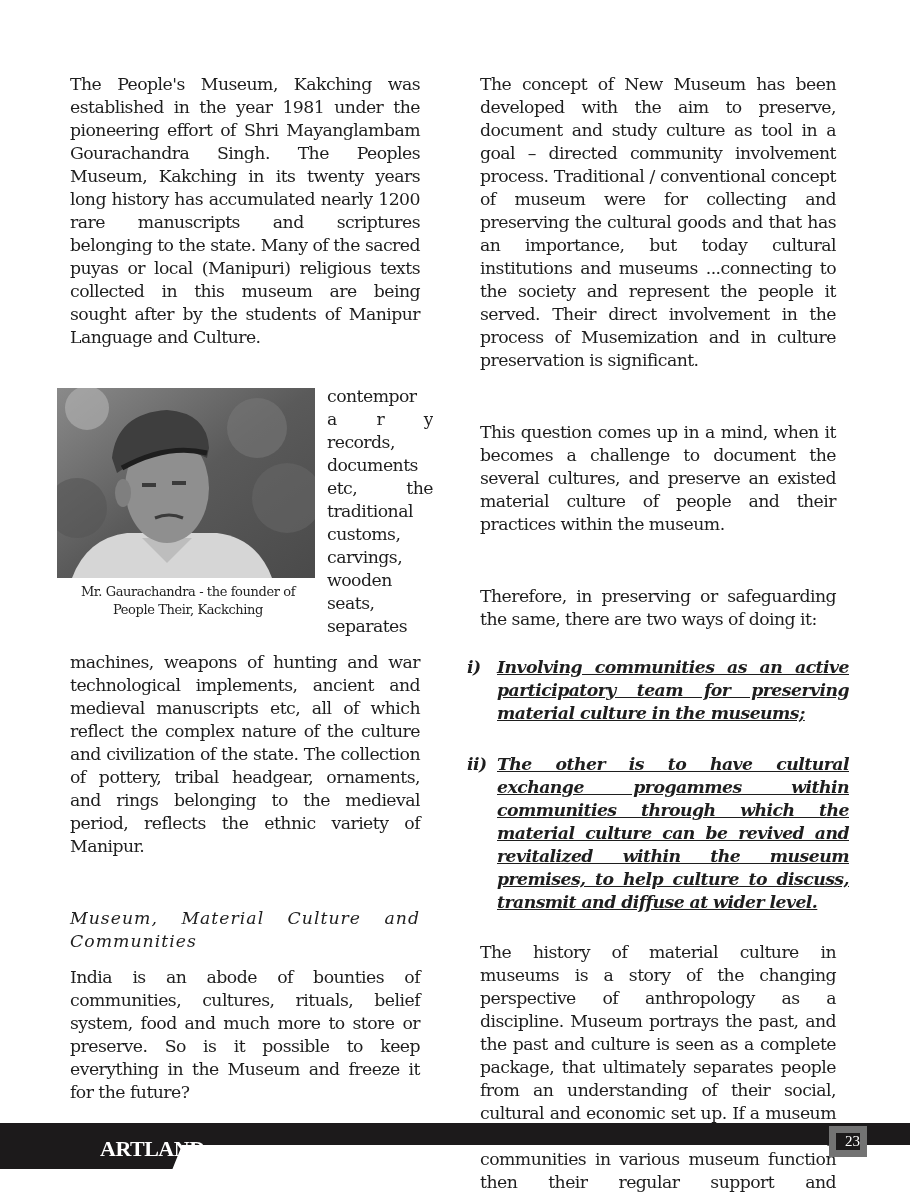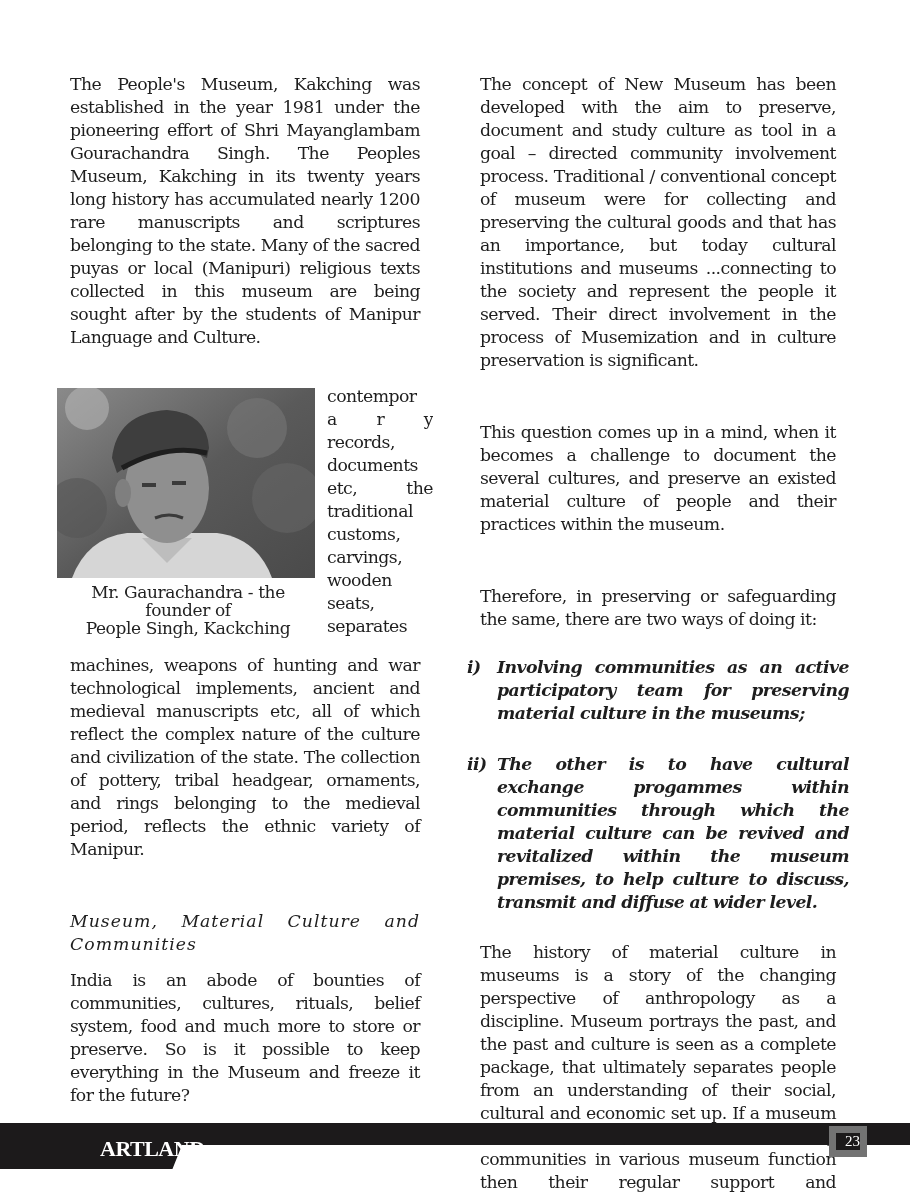--- a/index.html
+++ b/index.html
@@ -13,28 +13,28 @@
   #col-left { left: 57px; width: 376px; }
   #col-right { left: 467px; width: 382px; }
   .gap { height: 23px; }
   .subhead { font-style: italic; text-align: justify; letter-spacing: 1px; }
   .figure { float: left; width: 262px; margin: 3px 8px 4px 0; }
   .photo {
     width: 258px; height: 190px; display: block;
     background: #6a6a6a;
   }
   .caption {
-    font-size: 17px; line-height: 18px; text-align: center; letter-spacing: -0.4px;
+    font-size: 13px; line-height: 18px; text-align: center; letter-spacing: -0.4px;
     margin-top: 5px; color: #222;
   }
   .wrap-word { text-align: justify; text-align-last: justify; display: block; }
   .list { margin: 0; padding: 0; list-style: none; }
   .list li { display: flex; font-weight: bold; font-style: italic; margin: 0; }
   .list li .num { width: 30px; flex: 0 0 30px; }
-  .list li .txt { flex: 1; text-align: justify; }
+  .list li .txt { flex: 1; text-align: justify; text-decoration: underline; }
   
   .footer-bar {
     position: absolute; left: 0; top: 1123px; width: 910px; height: 22px; background: #1c1a1b;
   }
   .footer-tab {
     position: absolute; left: 0; top: 1123px; width: 196px; height: 46px; background: #1c1a1b;
     clip-path: polygon(0 0, 100% 0, 100% 47%, 93% 47%, 88% 100%, 0 100%);
   }
   .brand {
     position: absolute; left: 58px; top: 1136px; color: #ffffff;
@@ -72,21 +72,21 @@
         <ellipse cx="110" cy="100" rx="42" ry="55" fill="#8f8f8f"></ellipse>
         <ellipse cx="66" cy="105" rx="8" ry="14" fill="#7f7f7f"></ellipse>
         <path d="M55 70 Q60 25 110 22 Q150 25 152 60 L150 70 Q110 50 60 85 Z" fill="#3e3e3e"></path>
         <path d="M65 80 Q110 55 150 65" stroke="#1e1e1e" stroke-width="5" fill="none"></path>
         <rect x="85" y="95" width="14" height="4" fill="#3a3a3a"></rect>
         <rect x="115" y="93" width="14" height="4" fill="#3a3a3a"></rect>
         <path d="M98 130 Q112 124 126 130" stroke="#3a3a3a" stroke-width="3" fill="none"></path>
       </svg>
       <div class="caption">
         <div>Mr. Gaurachandra - the founder of</div>
-        <div>People Singh, Kackching</div>
+        <div>People Their, Kackching</div>
       </div>
     </div>
     <div style="overflow:hidden;">
       <span class="wrap-word">contempor</span>
       <span class="wrap-word">a r y</span>
       <span class="wrap-word">records,</span>
       <span class="wrap-word">documents</span>
       <span class="wrap-word">etc, the</span>
       <span class="wrap-word">traditional</span>
       <span class="wrap-word">customs,</span>

